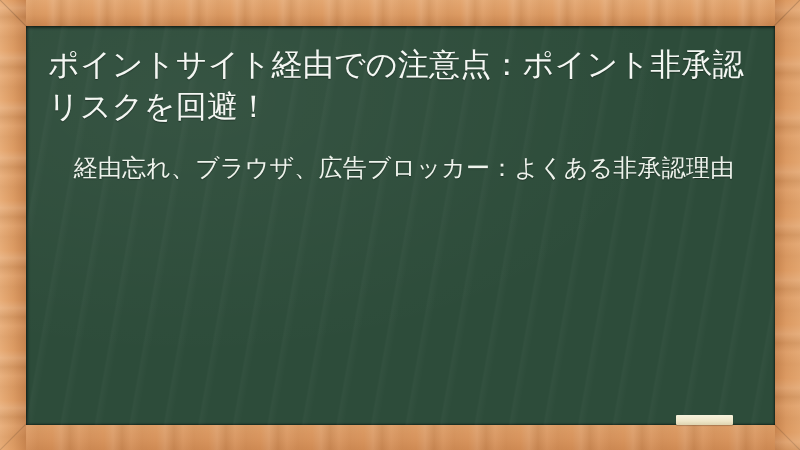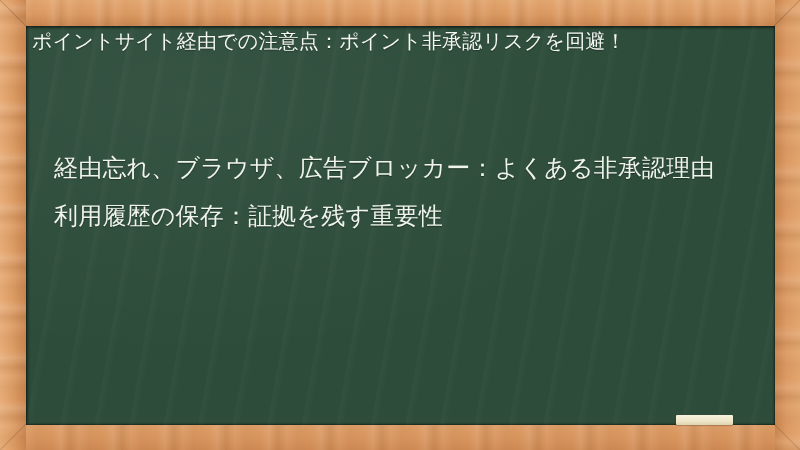--- a/index.html
+++ b/index.html
@@ -128,22 +128,22 @@
     position: absolute;
     left: 0; right: 0; top: 0;
     padding: 0;
   }
 
   .title {
     position: absolute;
     left: 6px;
     top: 2px;
     width: 720px;
-    margin: 0;
-    font-size: 20px;
+    margin: 16px;
+    font-size: 31px;
     line-height: 1.37;
     font-weight: 400;
     color: #f4f7f3;
     letter-spacing: 0.2px;
     text-shadow: 0 1px 1px rgba(0,0,0,0.35);
     white-space: normal;
   }
 
   .bullets {
     position: absolute;
@@ -154,20 +154,21 @@
     padding: 0;
     list-style: none;
   }
   .bullets li {
     font-size: 24px;
     line-height: 1.42;
     color: #eef3ec;
     letter-spacing: 0.2px;
     margin: 0 0 14px 0;
     text-shadow: 0 1px 1px rgba(0,0,0,0.35);
+    text-align: center;
   }
   .bullets li:last-child { margin-bottom: 0; }
 
   
   .chalk {
     position: absolute;
     left: 676px;
     top: 415px;
     width: 57px;
     height: 10px;
@@ -210,20 +211,19 @@
   </div>
 
   <div class="board">
     <div class="dust"></div>
 
     <div class="board-text">
       <h1 class="title">ポイントサイト経由での注意点：ポイント非承認リスクを回避！</h1>
 
       <ul class="bullets">
         <li>経由忘れ、ブラウザ、広告ブロッカー：よくある非承認理由</li>
-        <li>利用履歴の保存：証拠を残す重要性</li>
       </ul>
     </div>
   </div>
 
   <div class="chalk"></div>
 
 </div>
 
 </body></html>

